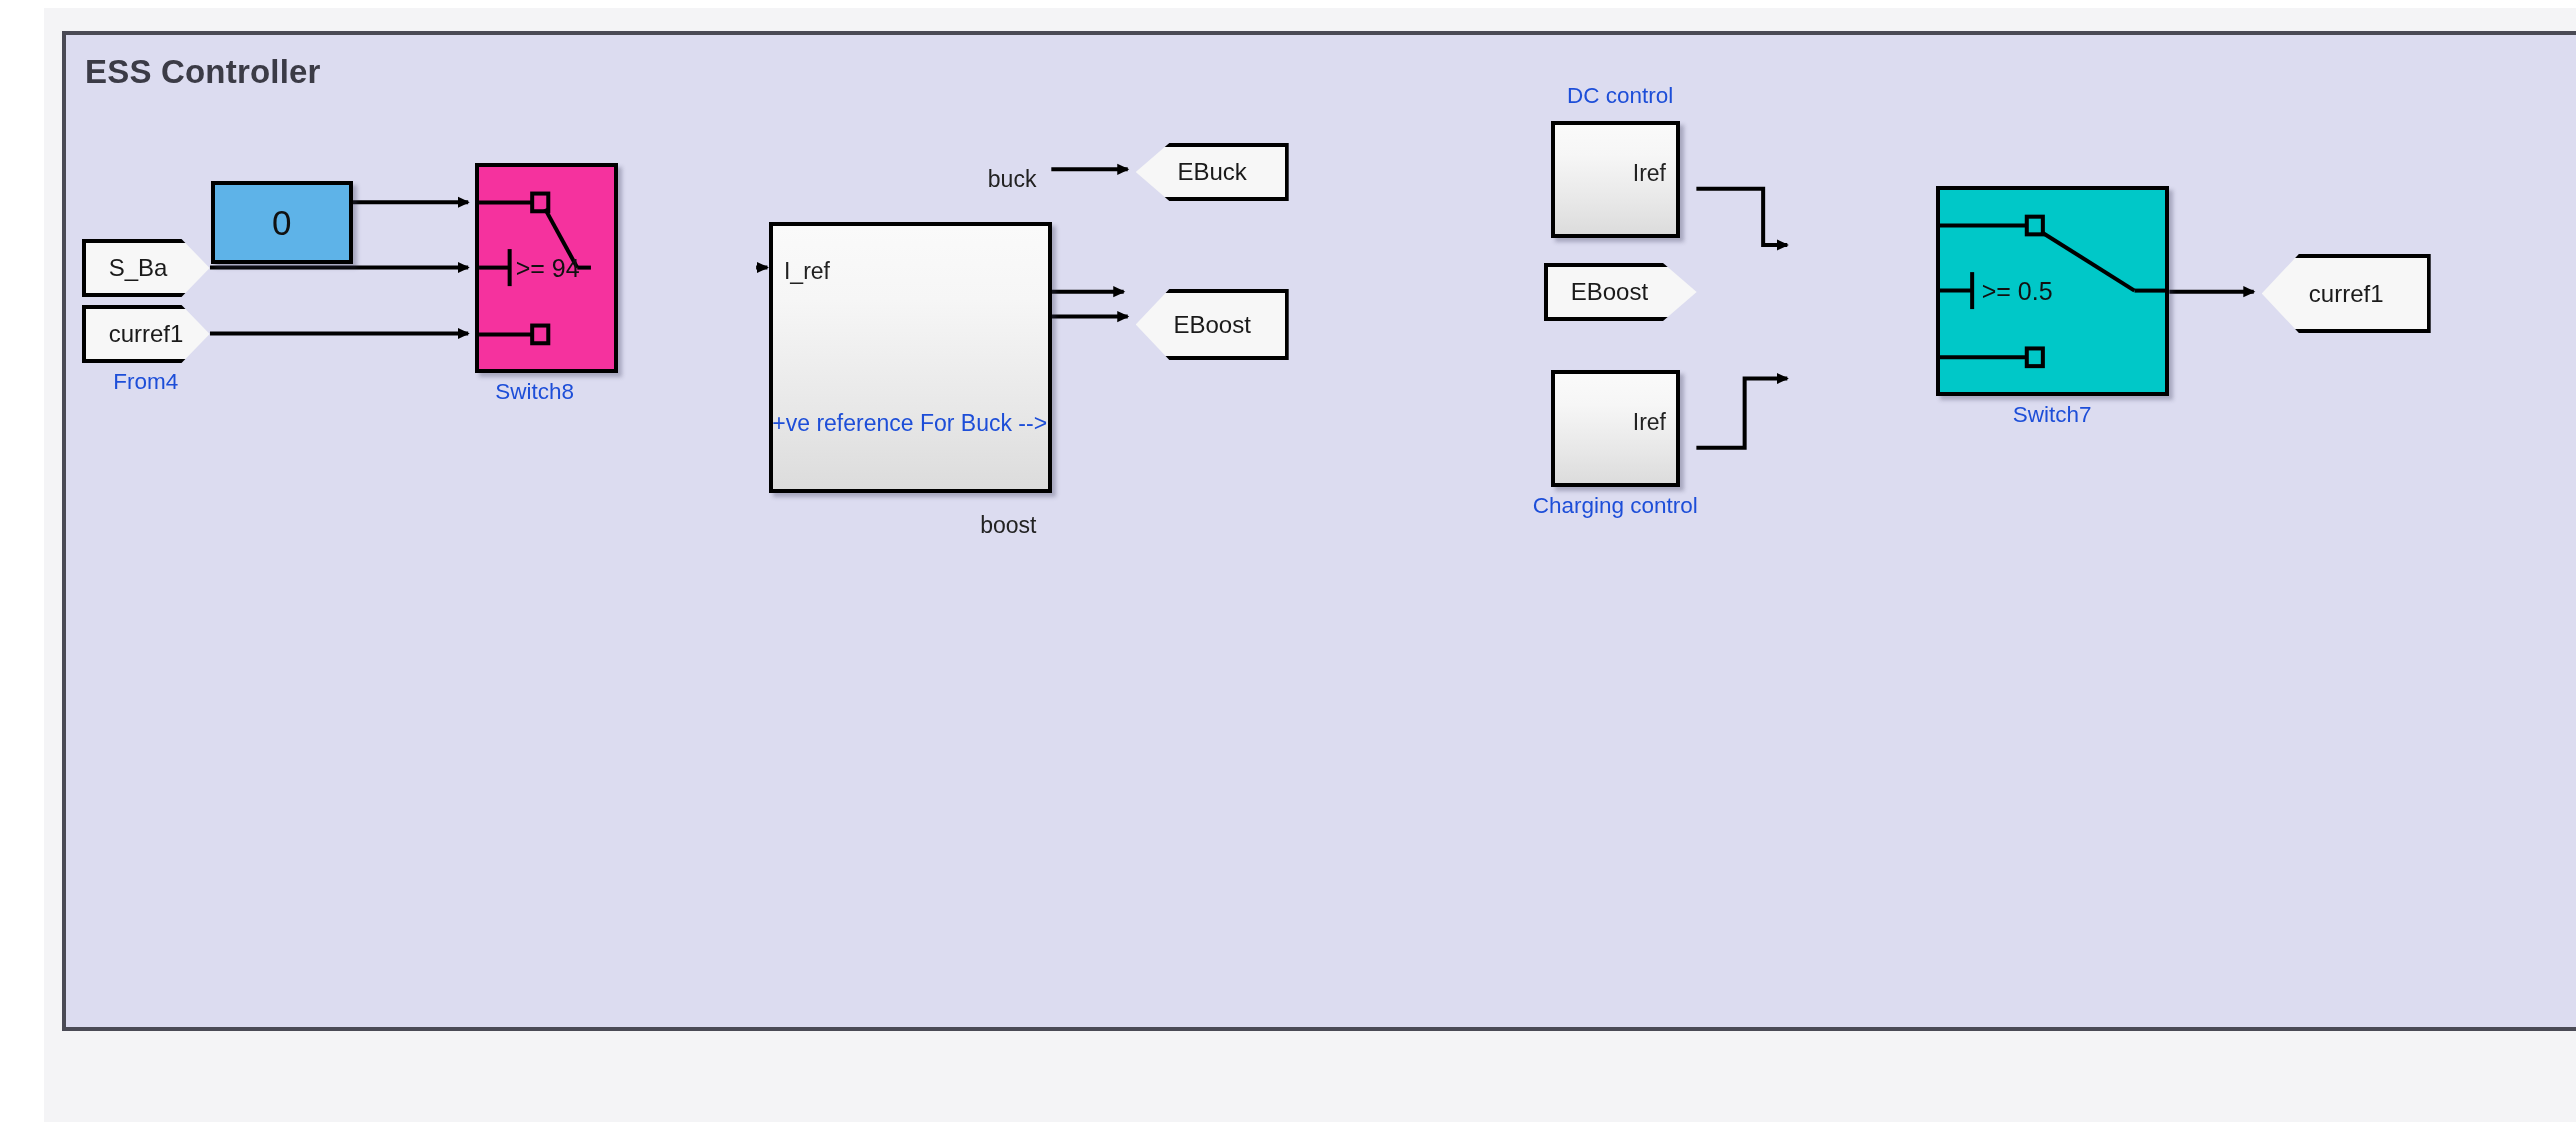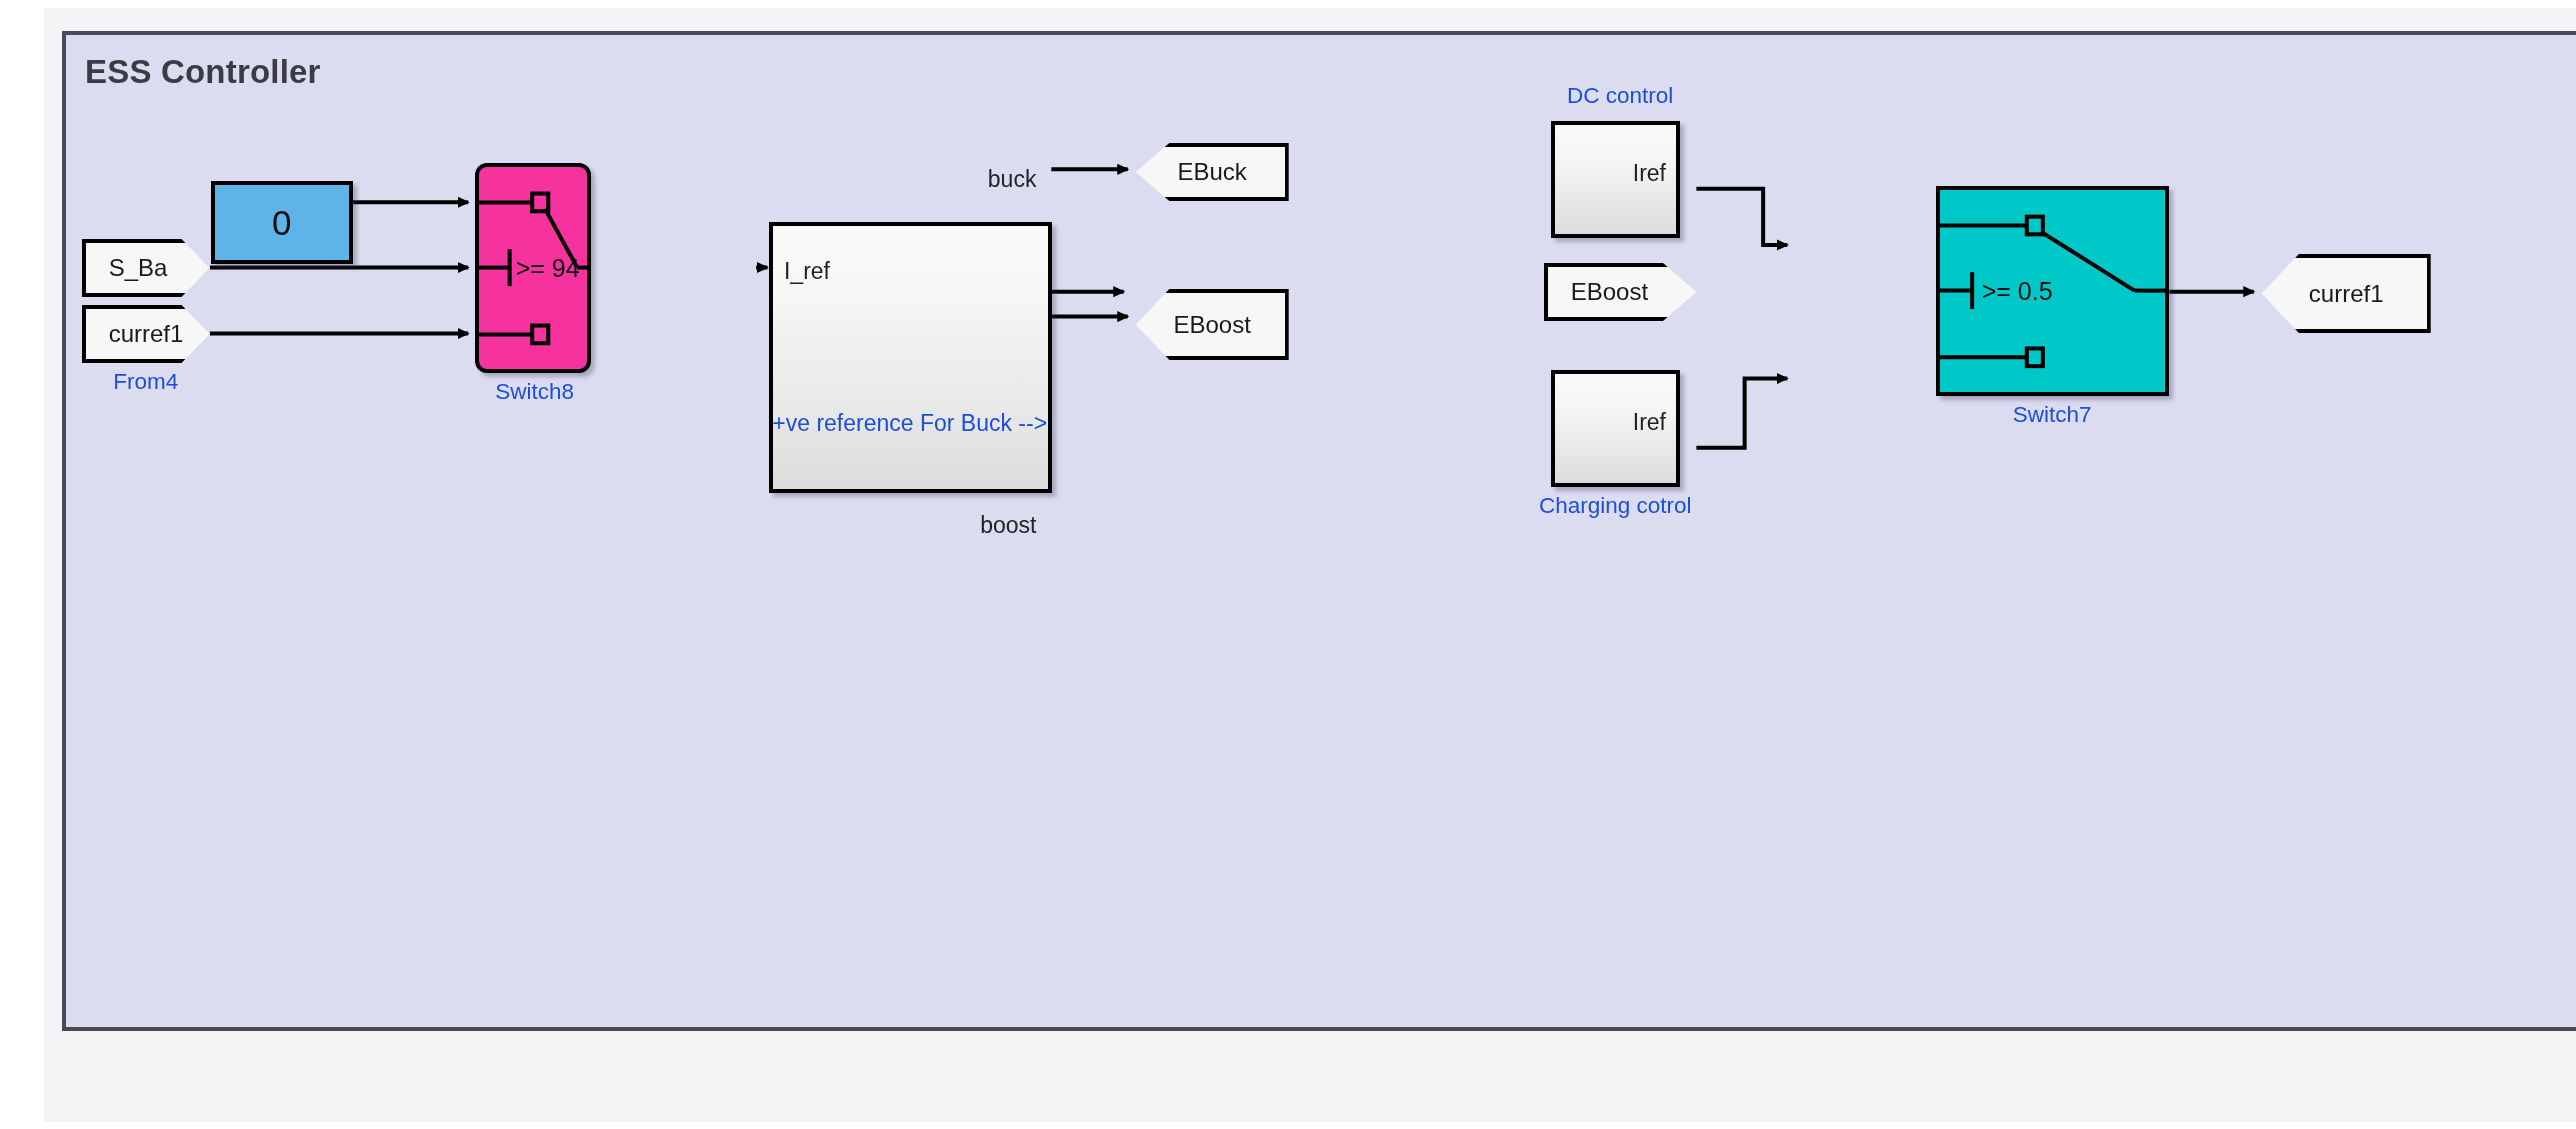--- a/index.html
+++ b/index.html
@@ -92,21 +92,21 @@
 
       <div class="tag tag-from" style="left:16px;top:204px;width:128px;height:58px;">
         <span>S_Ba</span>
       </div>
 
       <div class="tag tag-from" style="left:16px;top:270px;width:128px;height:58px;">
         <span>curref1</span>
       </div>
       <div class="caption" style="left:16px;top:334px;width:128px;">From4</div>
 
-      <div class="blk blk-switch" style="left:409px;top:128px;width:116px;height:210px;border-radius:12px;">
+      <div class="blk blk-switch" style="left:409px;top:128px;width:143px;height:210px;">
         <svg width="112" height="202" viewBox="0 0 139 251" style="position:absolute;left:0;top:0;">
           <g stroke="#000" stroke-width="5" fill="none">
             <path d="M0,44 L66,44"></path>
             <rect x="66" y="33" width="20" height="22" fill="#f5329e"></rect>
             <path d="M82,52 L122,125"></path>
             <path d="M122,125 L139,125"></path>
             <path d="M0,125 L38,125"></path>
             <path d="M38,102 L38,148" stroke-width="5"></path>
             <path d="M0,208 L66,208"></path>
             <rect x="66" y="197" width="20" height="22" fill="#f5329e"></rect>
@@ -136,21 +136,21 @@
         <span class="portlbl" style="right:9.7px;top:35px;">Iref</span>
       </div>
 
       <div class="tag tag-from" style="left:1478px;top:228px;width:153px;height:58px;">
         <span>EBoost</span>
       </div>
 
       <div class="blk blk-sub" style="left:1485px;top:335px;width:129px;height:117px;">
         <span class="portlbl" style="right:9.7px;top:35px;">Iref</span>
       </div>
-      <div class="caption" style="left:1461px;top:458px;width:177px;">Charging cotrol</div>
+      <div class="caption" style="left:1461px;top:458px;width:177px;">Charging control</div>
 
       <div class="blk blk-switch7" style="left:1870px;top:151px;width:233px;height:210px;">
         <svg width="225" height="202" viewBox="0 0 280 251" style="position:absolute;left:0;top:0;">
           <g stroke="#000" stroke-width="5" fill="none">
             <path d="M0,44 L108,44"></path>
             <rect x="108" y="33" width="20" height="22" fill="#00c8c8"></rect>
             <path d="M126,52 L242,125"></path>
             <path d="M242,125 L280,125"></path>
             <path d="M0,125 L40,125"></path>
             <path d="M40,102 L40,148"></path>

